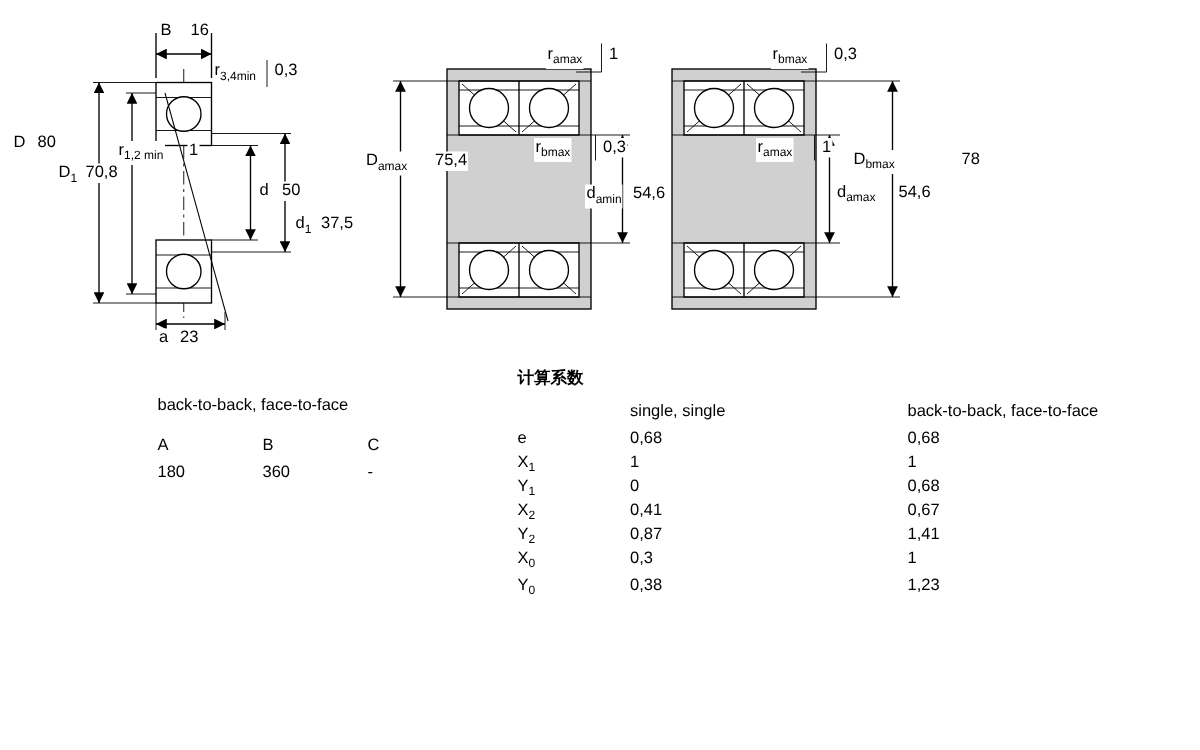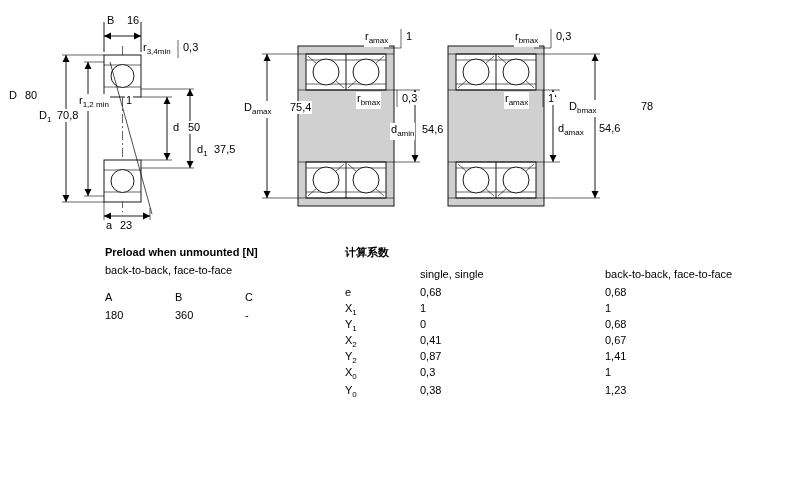--- a/index.html
+++ b/index.html
@@ -184,21 +184,20 @@
 
 <div class="dim" style="left:504px;top:92px"><span>r</span><span class="sub">amax</span></div>
 <div class="dim" style="left:547px;top:92px">1</div>
 
 <div class="dim" style="left:568px;top:100px"><span>D</span><span class="sub">bmax</span></div>
 <div class="dim" style="left:640px;top:100px">78</div>
 
 <div class="dim" style="left:557px;top:122px"><span>d</span><span class="sub">amax</span></div>
 <div class="dim" style="left:598px;top:122px">54,6</div>
 
-<div class="txt bold" style="left:105px;top:246px">Preload when unmounted [N]</div>
 <div class="txt" style="left:105px;top:264px">back-to-back, face-to-face</div>
 <div class="txt" style="left:105px;top:291px">A</div>
 <div class="txt" style="left:175px;top:291px">B</div>
 <div class="txt" style="left:245px;top:291px">C</div>
 <div class="txt" style="left:105px;top:309px">180</div>
 <div class="txt" style="left:175px;top:309px">360</div>
 <div class="txt" style="left:245px;top:309px">-</div>
 
 <div class="txt bold" style="left:345px;top:246px">计算系数</div>
 <div class="txt" style="left:420px;top:268px">single, single</div>

